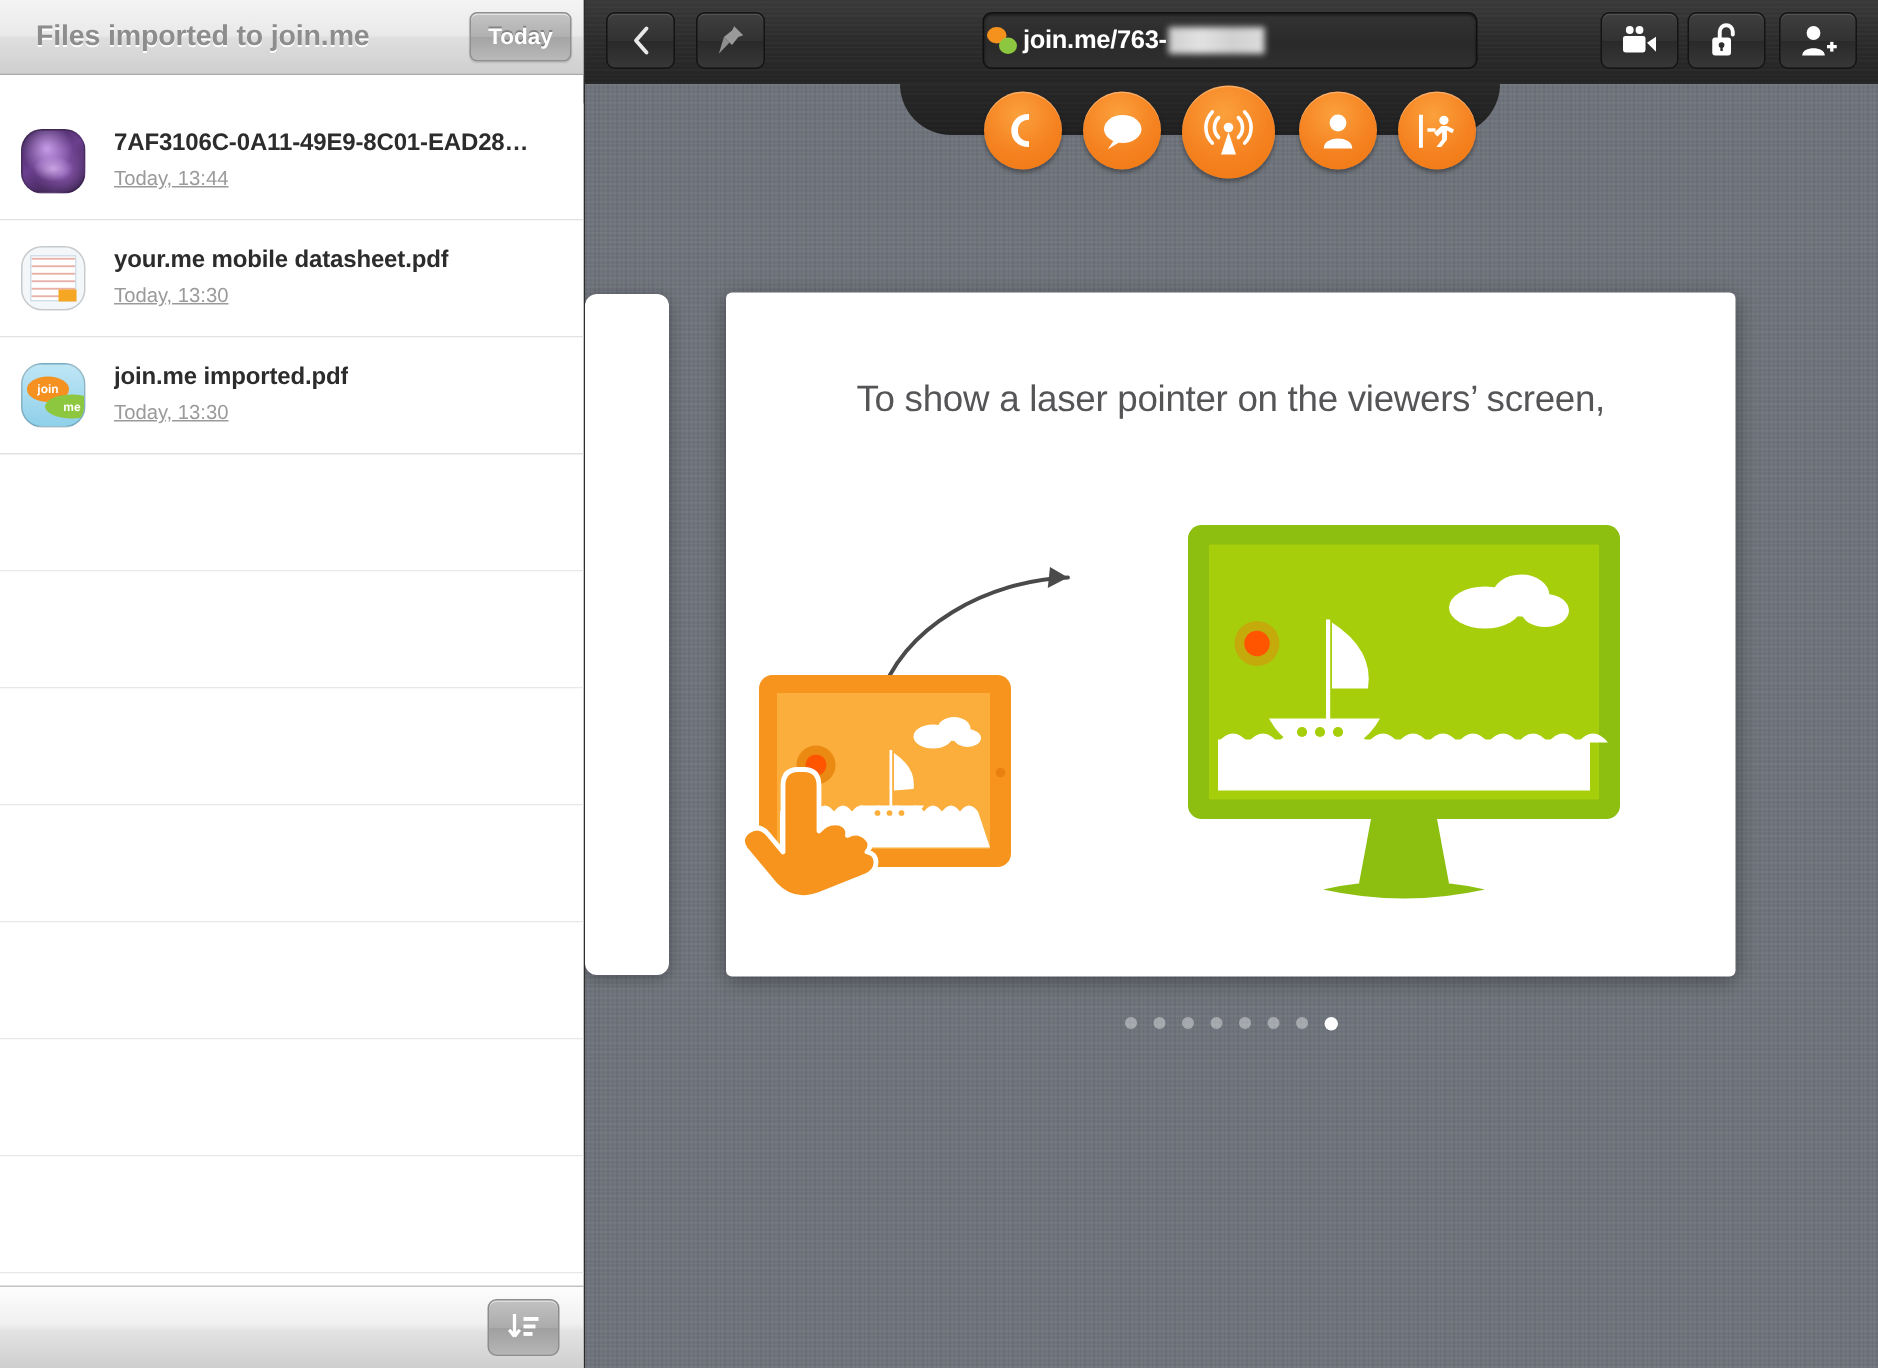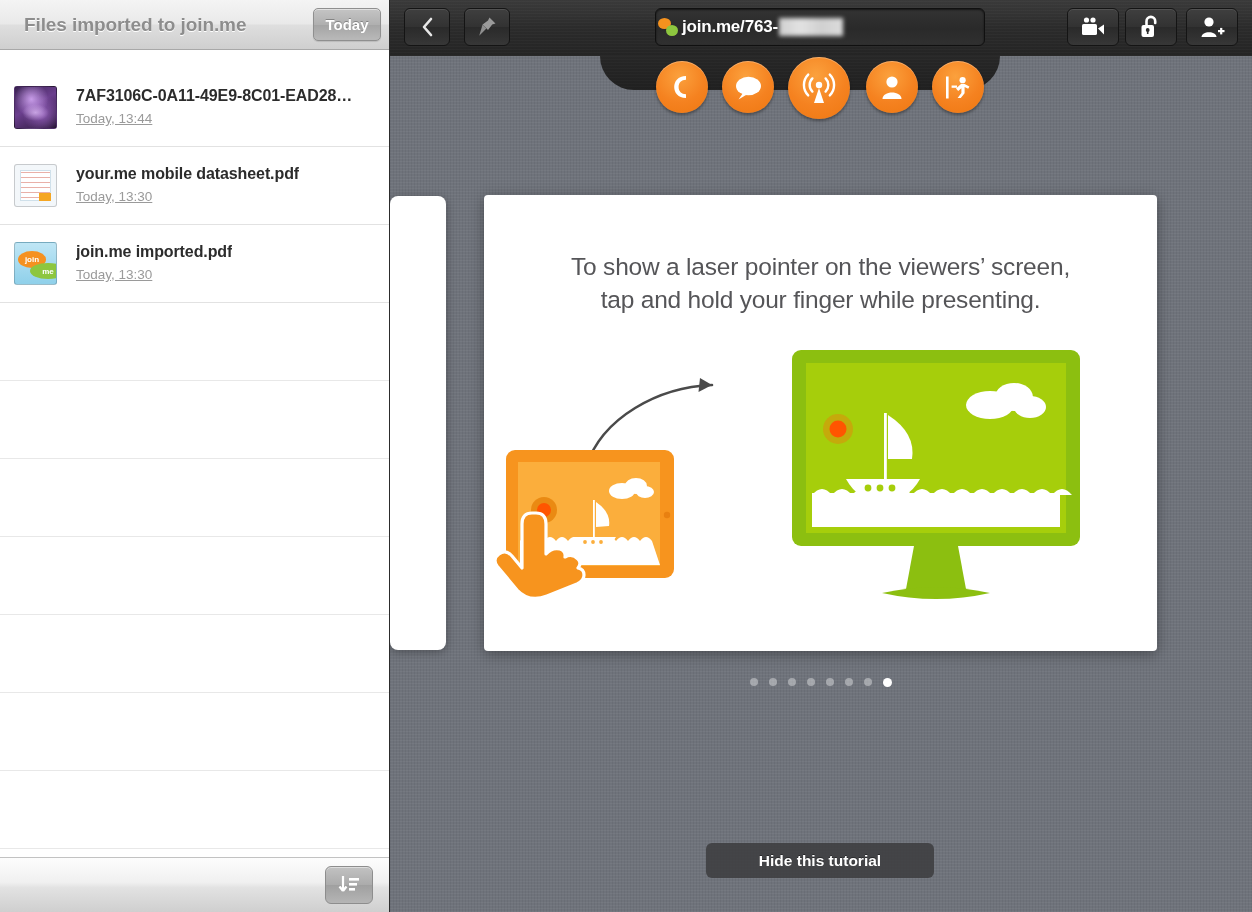--- a/index.html
+++ b/index.html
@@ -52,21 +52,21 @@
   .file-row {
     position: relative;
     height: 78px;
     border-bottom: 1px solid #e2e2e2;
     display: flex; align-items: center;
     padding-left: 14px;
     background: #fff;
   }
   .thumb {
     width: 43px; height: 43px;
-    border-radius: 3px;
+    border-radius: 14px;
     overflow: hidden;
     flex: 0 0 43px;
     border: 1px solid rgba(0,0,0,.18);
     position: relative;
     background:#ddd;
   }
   .thumb.t-space {
     background:
       radial-gradient(circle at 40% 30%, #c79ce8 0%, rgba(160,90,200,0) 45%),
       radial-gradient(circle at 65% 65%, #8e5bb5 0%, rgba(100,50,140,0) 50%),
@@ -402,21 +402,20 @@
           <rect x="6.6" y="10.5" width="5.4" height="2.3" fill="#fff"></rect>
         </svg>
       </div>
     </div>
 
     <div id="peek-card"></div>
 
     <div id="tutorial-card">
       <div id="tutorial-text">
         <div>To show a laser pointer on the viewers’ screen,</div>
-        <div>tap and hold your finger while presenting.</div>
       </div>
 
       <svg id="illustration" viewBox="0 0 673 280">
 
         <g>
           <path d="M102 122 C118 72 175 42 228 40" stroke="#4a4a4a" stroke-width="2.6" fill="none" stroke-linecap="round"></path>
           <path d="M228 40 L216 33 L214.5 47 Z" fill="#4a4a4a"></path>
         </g>
 
         <g>
@@ -484,15 +483,14 @@
       <span class="dot"></span>
       <span class="dot"></span>
       <span class="dot"></span>
       <span class="dot"></span>
       <span class="dot"></span>
       <span class="dot"></span>
       <span class="dot"></span>
       <span class="dot active"></span>
     </div>
 
-    <div id="hide-tutorial">Hide this tutorial</div>
   </div>
 </div>
 
 </body></html>

